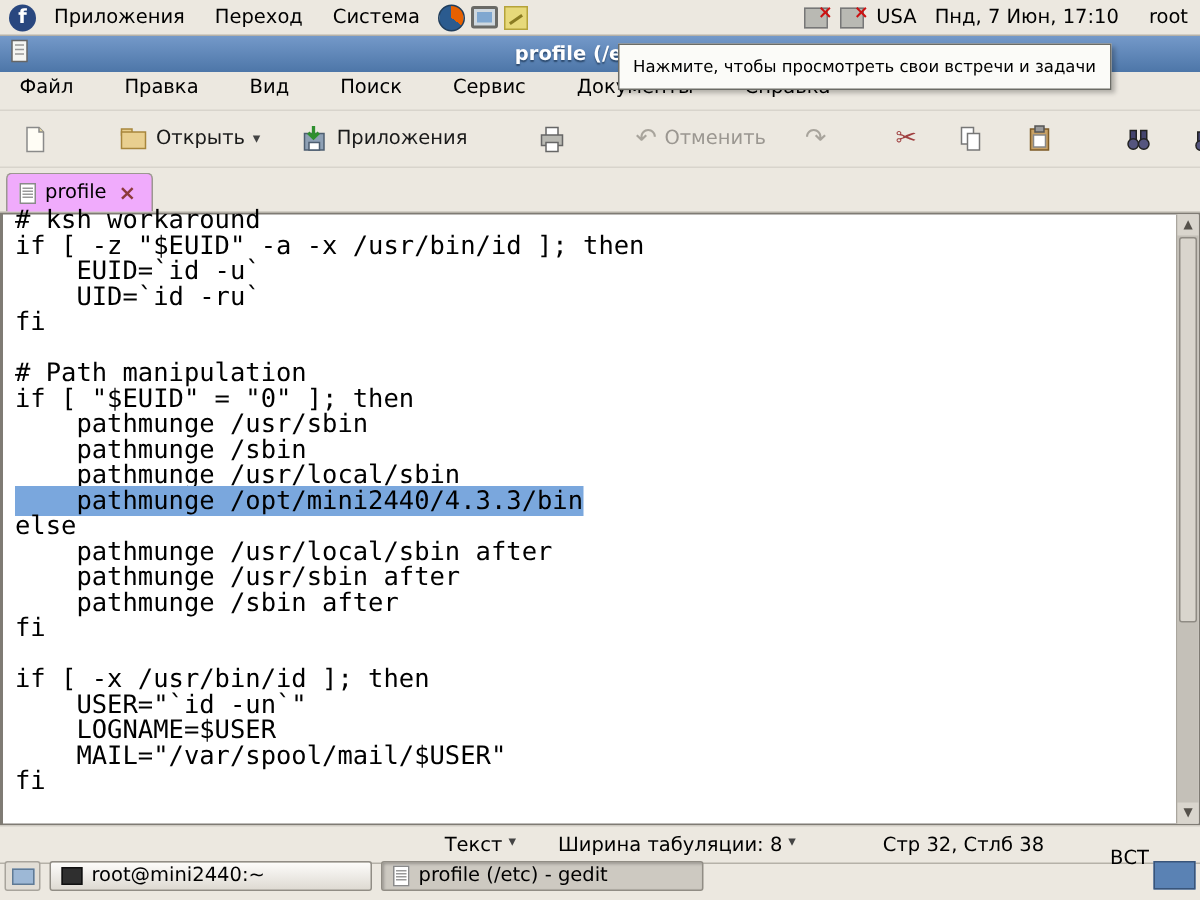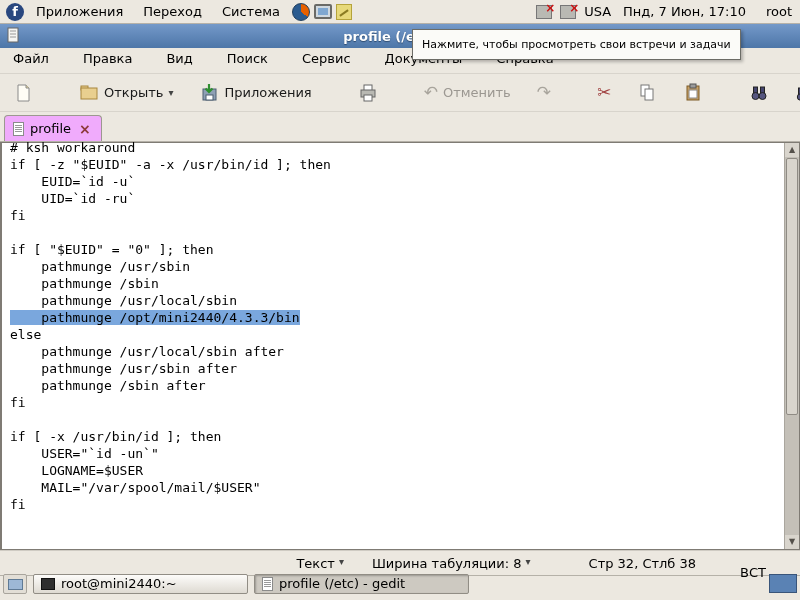--- a/index.html
+++ b/index.html
@@ -39,21 +39,21 @@
   .icon20 { width:20px; height:20px; display:inline-block; }
   .sep { width:1px; height:24px; background:#c9c5bd; margin:0 4px; }
   .chev { font-size:10px; color:#444; }
 
   .tabbar { height:30px; background:#ece8e0; display:flex; align-items:flex-end; padding:4px 4px 0 4px; border-bottom:1px solid #b5b1a8; }
   .tab { display:flex; align-items:center; gap:6px; background:#f0abfc; border:1px solid #9c9890; border-bottom:none; border-radius:4px 4px 0 0; padding:3px 8px; height:26px; }
   .tab-close { color:#8c3a3a; font-weight:bold; font-size:14px; line-height:12px; padding:0 2px; }
 
   
   .editor-wrap { height:408px; display:flex; border:1px solid #7f7b74; border-left:2px solid #7f7b74; background:#fff; }
-  .editor { flex:1; overflow:hidden; padding:0 0 0 8px; font-family:"DejaVu Sans Mono","Liberation Mono",monospace; font-size:13px; line-height:17px; margin-top:-4px; }
+  .editor { flex:1; overflow:hidden; padding:0 0 0 8px; font-family:"DejaVu Sans Mono","Liberation Mono",monospace; font-size:17px; line-height:17px; margin-top:-4px; }
   .code-line { white-space:pre; height:17px; }
   .selection { background:var(--selection,#7aa7dd); }
   .scrollbar { width:15px; background:#d9d5cd; border-left:1px solid #aaa69e; display:flex; flex-direction:column; }
   .sb-arrow { height:14px; text-align:center; font-size:8px; color:#55514b; line-height:14px; background:#d9d5cd; }
   .sb-trough { flex:1; position:relative; background:#c4c0b8; }
   .sb-thumb { position:absolute; left:1px; right:1px; top:1px; height:68%; background:#d9d5cd; border:1px solid #8f8b84; border-radius:2px; }
 
   
   .statusbar { height:25px; background:#ece8e0; border-top:1px solid #cfcbc3; display:flex; align-items:center; font-size:13px; }
   .sb-spacer { flex:1; }
@@ -225,20 +225,21 @@
 </div>
 
 <div class="editor-wrap">
   <div class="editor">
       <div class="code-line"># ksh workaround</div>
       <div class="code-line">if [ -z "$EUID" -a -x /usr/bin/id ]; then</div>
       <div class="code-line">    EUID=`id -u`</div>
       <div class="code-line">    UID=`id -ru`</div>
       <div class="code-line">fi</div>
       <div class="code-line">&nbsp;</div>
+      <div class="code-line"># Path manipulation</div>
       <div class="code-line">if [ "$EUID" = "0" ]; then</div>
       <div class="code-line">    pathmunge /usr/sbin</div>
       <div class="code-line">    pathmunge /sbin</div>
       <div class="code-line">    pathmunge /usr/local/sbin</div>
       <div class="code-line"><span class="selection">    pathmunge /opt/mini2440/4.3.3/bin</span></div>
       <div class="code-line">else</div>
       <div class="code-line">    pathmunge /usr/local/sbin after</div>
       <div class="code-line">    pathmunge /usr/sbin after</div>
       <div class="code-line">    pathmunge /sbin after</div>
       <div class="code-line">fi</div>

